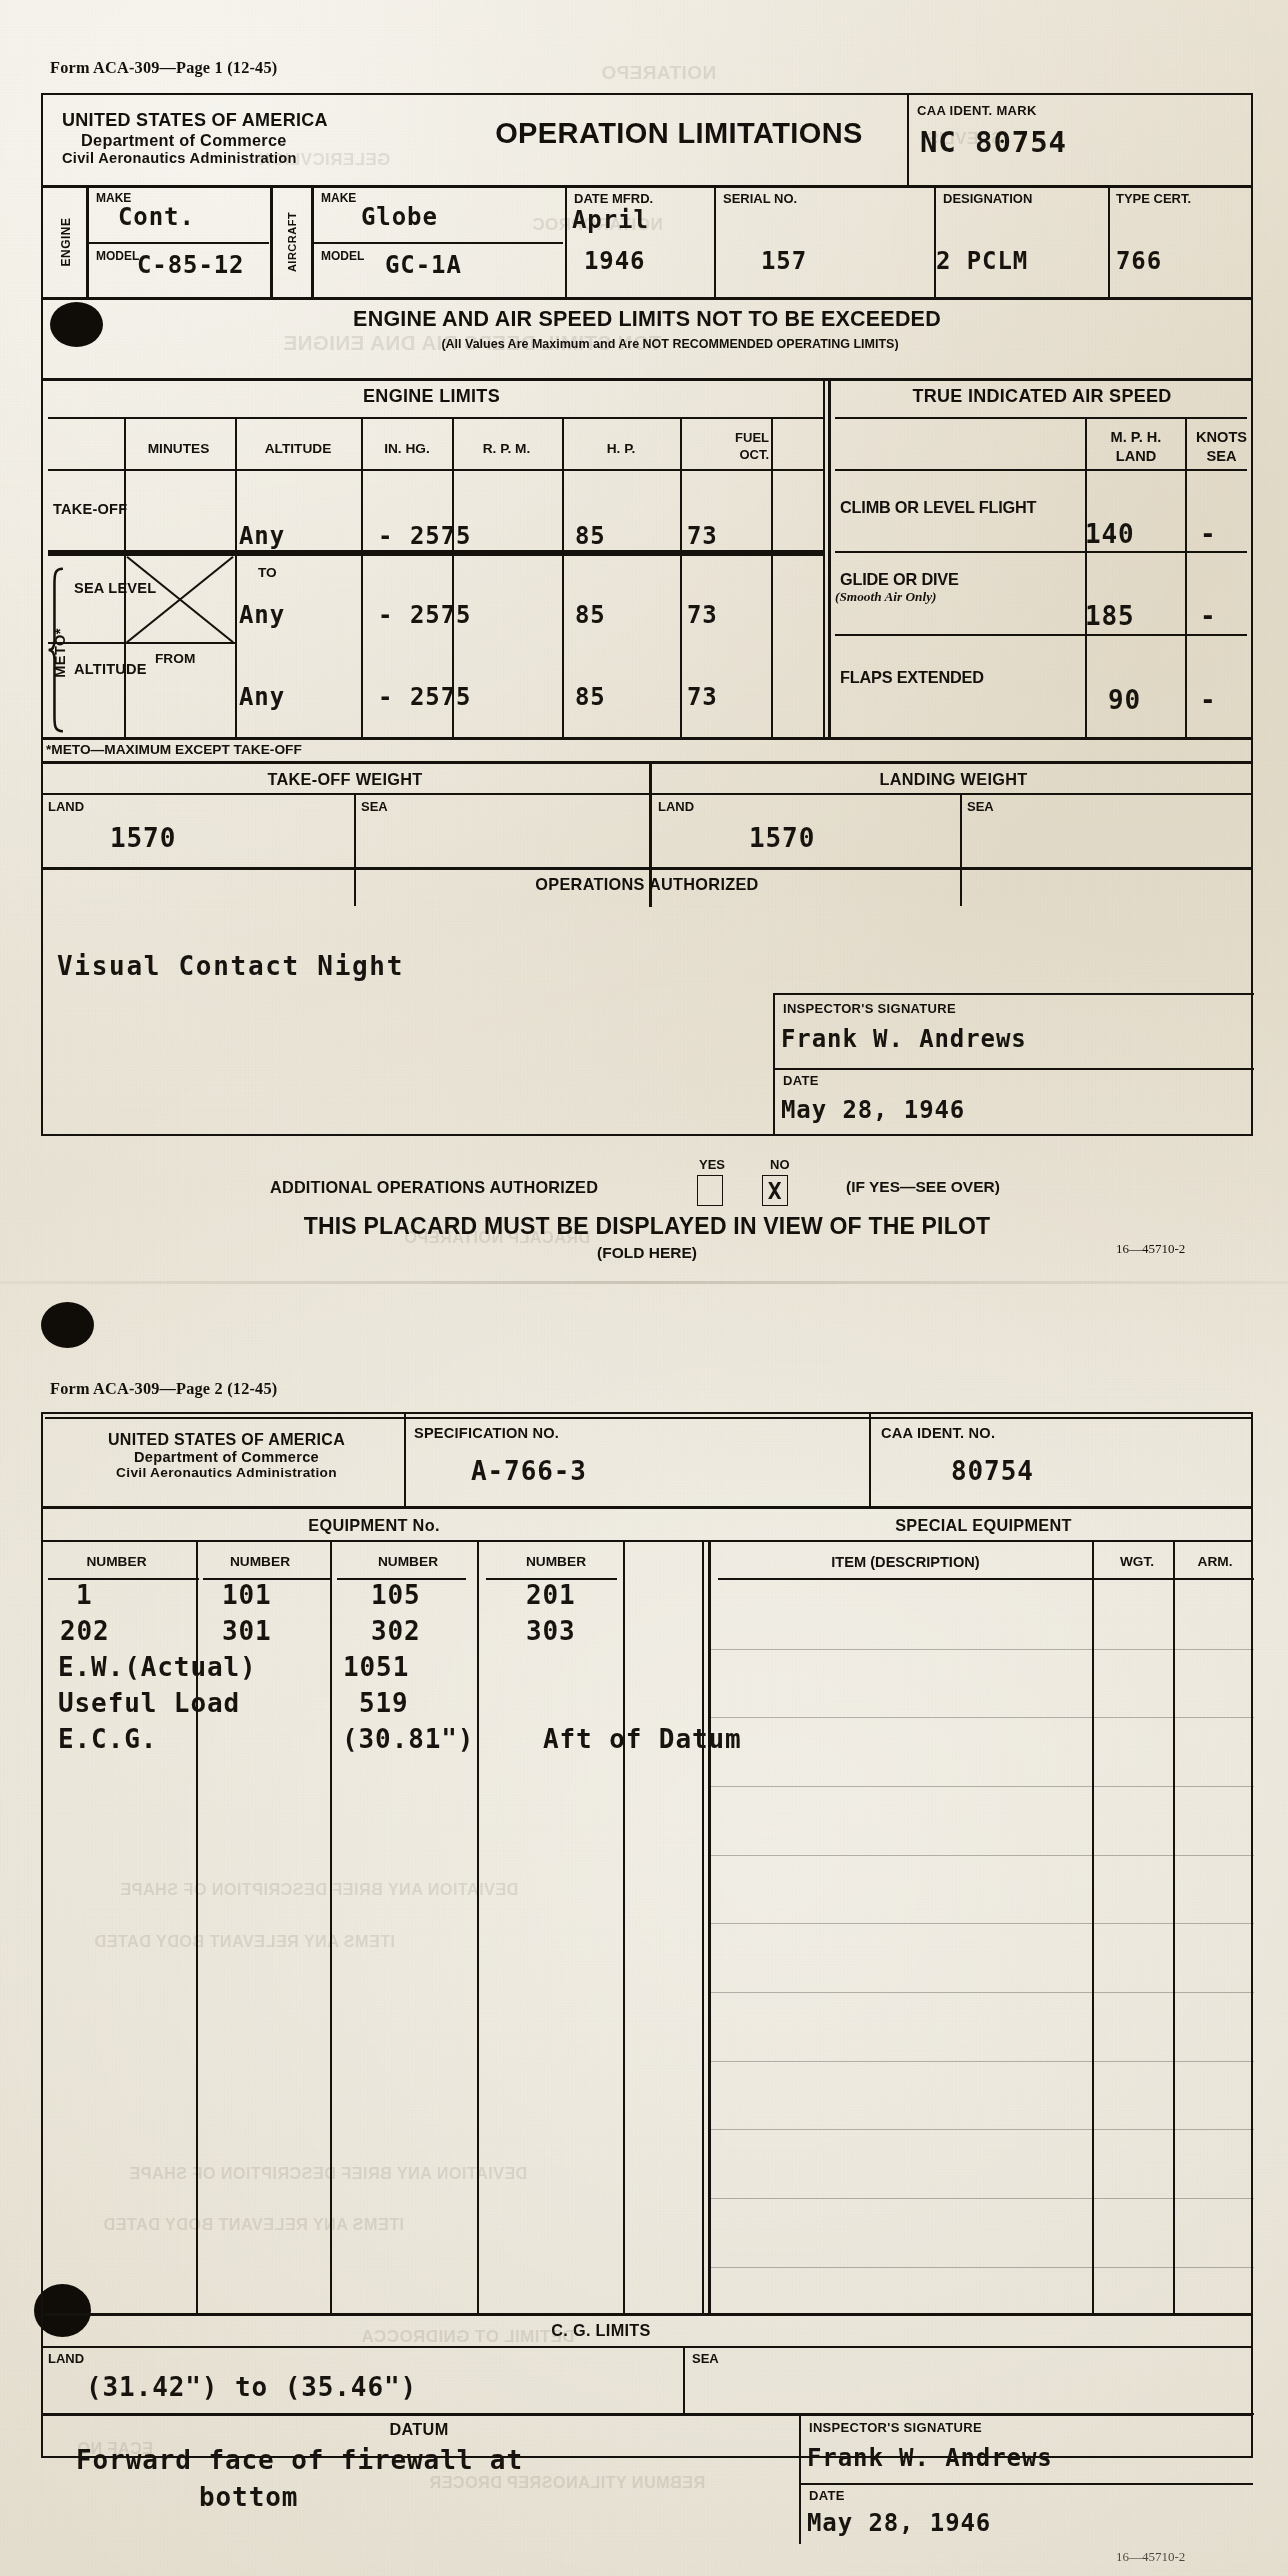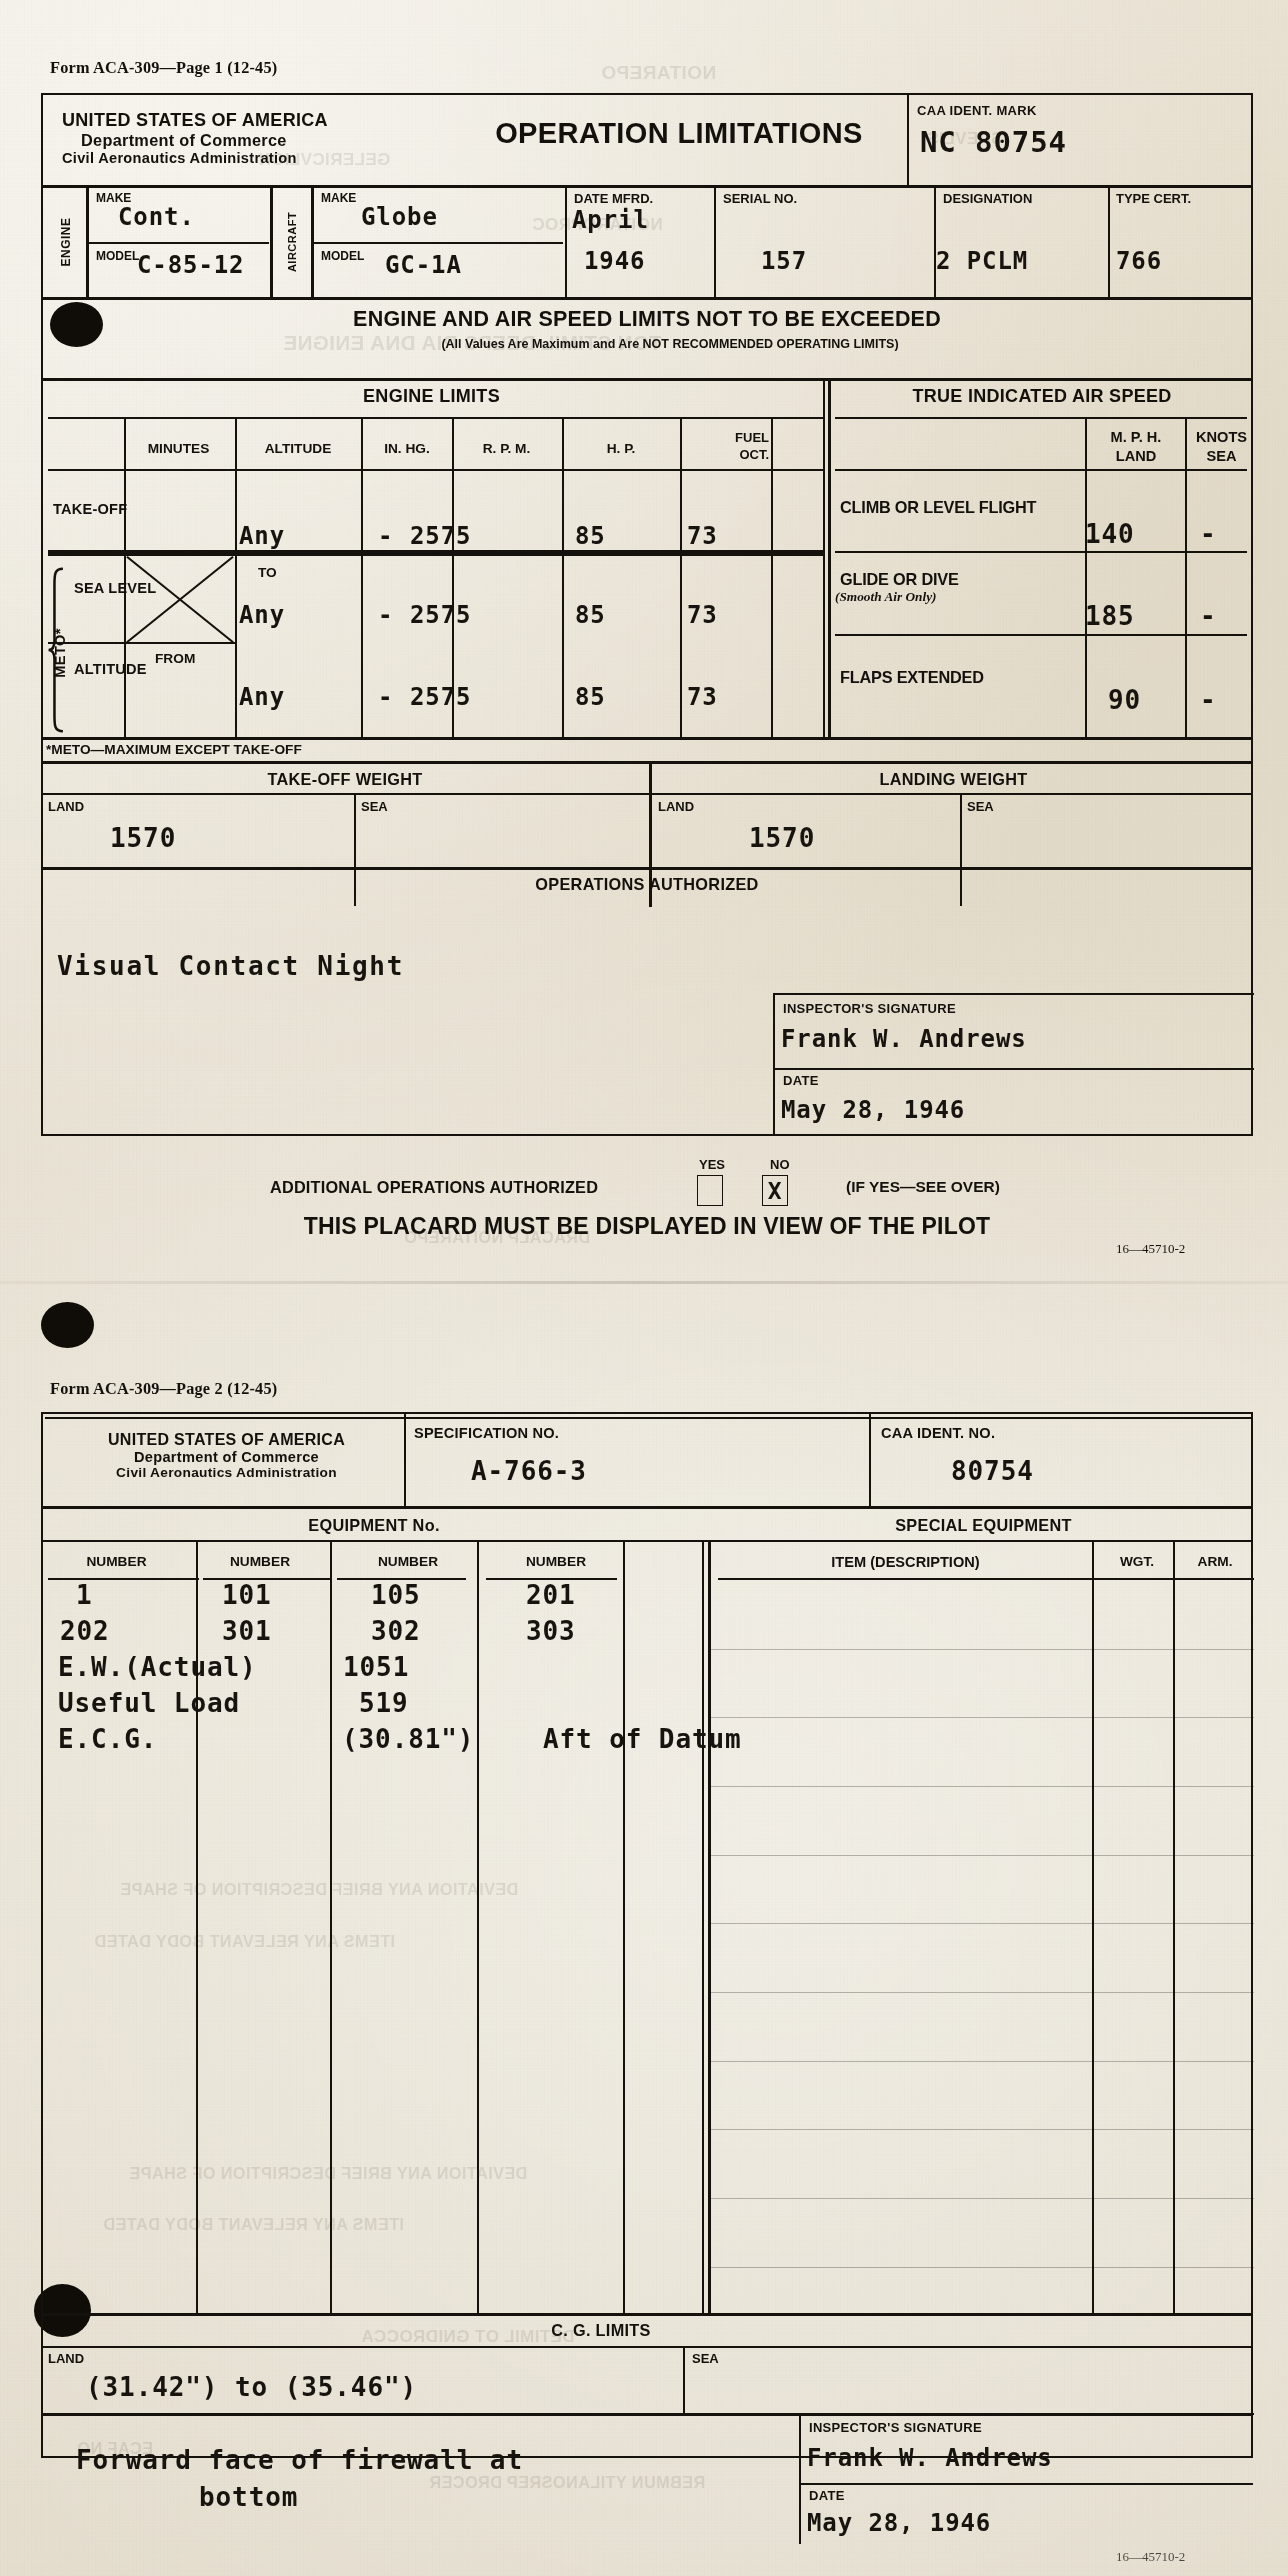--- a/index.html
+++ b/index.html
@@ -289,20 +289,21 @@
   </div>
 
   <div style="position:absolute;left:770px;top:1157px;font-size:13px;font-weight:bold;">NO</div>
   <div class="chk" style="left:762px;top:1175px;width:26px;height:31px;">
     <div class="type ctr" style="width:100%;height:100%;font-size:23px;">X</div>
   </div>
 
   <div style="position:absolute;left:846px;top:1178px;font-size:15.5px;font-weight:bold;">(IF YES—SEE OVER)</div>
 
   <div style="position:absolute;left:41px;top:1212px;width:1212px;height:29px;font-size:23px;font-weight:bold;letter-spacing:0.2px;" class="ctr">THIS PLACARD MUST BE DISPLAYED IN VIEW OF THE PILOT</div>
+  <div style="position:absolute;left:41px;top:1243px;width:1212px;height:20.6px;font-size:15.5px;font-weight:bold;" class="ctr">(FOLD HERE)</div>
 
   <div style="position:absolute;left:1116px;top:1241px;font-size:13px;font-family:'Liberation Serif',serif;">16—45710-2</div>
 </div>
 
 <div class="sheet" style="left:0;top:1288px;width:1288px;height:1288px;">
 
   <div style="position:absolute;left:50px;top:91px;" class="serifform">Form ACA-309—Page 2 (12-45)</div>
 
   <div class="bx outer" style="left:41px;top:124px;width:1212px;height:1046px;"></div>
   <div class="ln hl" style="left:45px;top:129px;width:1206px;"></div>
@@ -387,20 +388,21 @@
   <div class="ln hl" style="left:41px;top:1058px;width:1212px;"></div>
 
   <div class="ln vl" style="left:683px;top:1058px;height:69px;"></div>
   <div style="position:absolute;left:48px;top:1063px;font-size:13px;font-weight:bold;">LAND</div>
   <div class="type" style="position:absolute;left:86px;top:1084px;font-size:26px;">(31.42")  to  (35.46")</div>
   <div style="position:absolute;left:692px;top:1063px;font-size:13px;font-weight:bold;">SEA</div>
   <div class="type" style="position:absolute;left:738px;top:1084px;font-size:26px;"></div>
 
   <div class="ln hl3" style="left:41px;top:1125px;width:1212px;"></div>
 
+  <div style="position:absolute;left:41px;top:1130px;width:756px;height:22px;font-size:16.3px;font-weight:bold;letter-spacing:0.3px;" class="ctr">DATUM</div>
   <div class="type" style="position:absolute;left:76px;top:1157px;font-size:26px;">Forward face of firewall at</div>
   <div class="type" style="position:absolute;left:199px;top:1194px;font-size:26px;">bottom</div>
 
   <div class="ln hl" style="left:799px;top:1125px;width:455px;"></div>
   <div class="ln vl" style="left:799px;top:1125px;height:131px;"></div>
   <div style="position:absolute;left:809px;top:1132px;font-size:13px;font-weight:bold;letter-spacing:0.3px;">INSPECTOR'S SIGNATURE</div>
   <div class="type" style="position:absolute;left:807px;top:1156px;font-size:24px;">Frank W. Andrews</div>
   <div class="ln hl" style="left:800px;top:1195px;width:453px;"></div>
   <div style="position:absolute;left:809px;top:1200px;font-size:13px;font-weight:bold;letter-spacing:0.3px;">DATE</div>
   <div class="type" style="position:absolute;left:807px;top:1221px;font-size:24px;">May 28, 1946</div>

